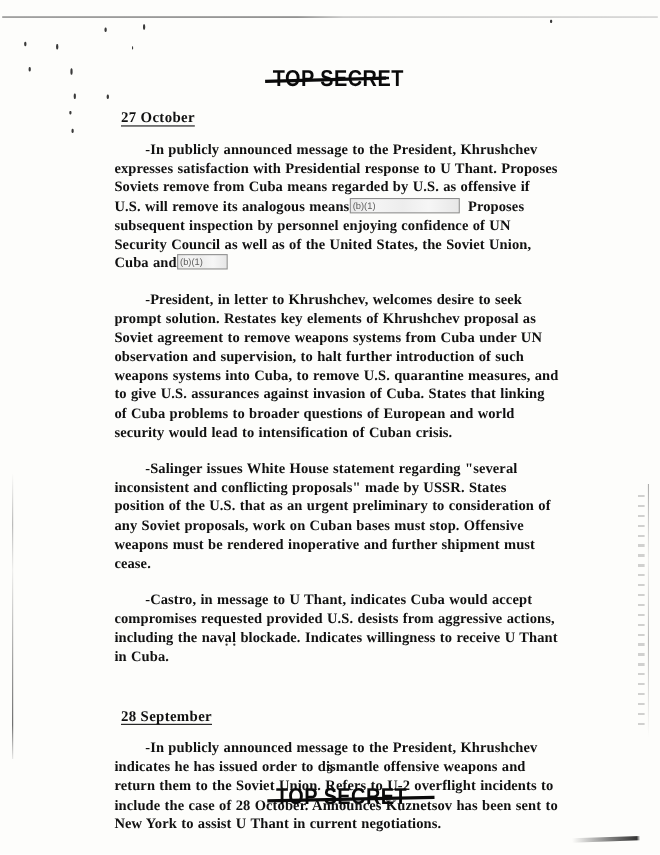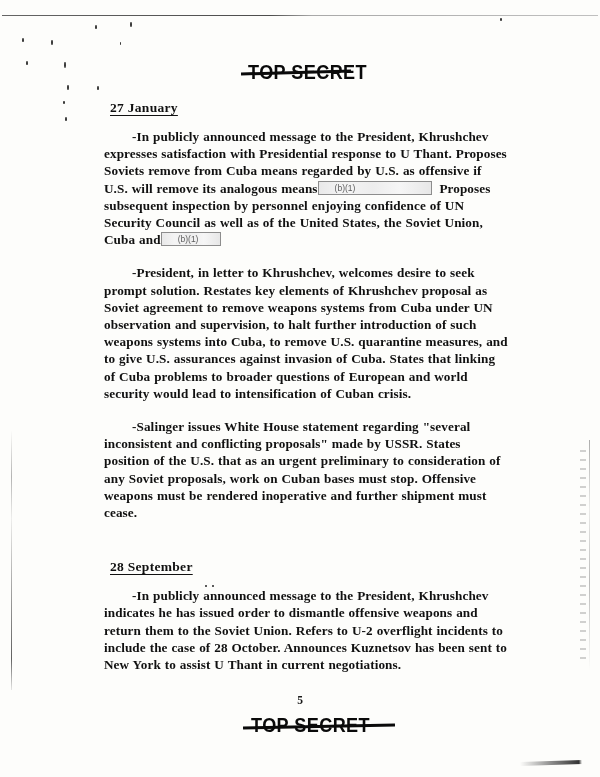--- a/index.html
+++ b/index.html
@@ -149,21 +149,21 @@
     display: inline-block;
     vertical-align: -2px;
     border: 1px solid #8d8d8d;
     background: linear-gradient(to right, #e9e9e9 0%, #f4f4f4 22%, #ededed 48%, #f6f6f6 72%, #e7e7e7 100%);
     font-family: "Liberation Sans", sans-serif;
     font-size: 8.5px;
     font-weight: normal;
     color: #5d5d5d;
     line-height: 11px;
     height: 11px;
-    padding: 1px 2px 0 16px;
+    padding: 1px 2px 0 2px;
     text-indent: 0;
     letter-spacing: 0;
     box-sizing: content-box;
     overflow: hidden;
     text-align: left;
   }
   .redaction-long { width: 94px; }
   .redaction-short { width: 40px; }
 
   
@@ -203,28 +203,29 @@
   <div class="speck" style="left:120px;top:42px;width:1px;height:3px;"></div>
   <div class="speck" style="left:500px;top:18px;width:2px;height:3px;"></div>
   <div class="speck" style="left:205px;top:585px;width:2px;height:2px;"></div>
   <div class="speck" style="left:212px;top:585px;width:2px;height:2px;"></div>
 
   <div class="stamp stamp-top">TOP SECRET</div>
   <div class="strike-top"></div>
 
   <div class="doc-body">
 
-    <div class="date-heading">27 January</div>
+    <div class="date-heading">27 October</div>
 
     <p class="para"><span>-In publicly announced message to the President, Khrushchev expresses satisfaction with Presidential response to U Thant.  Proposes Soviets remove from Cuba means regarded by U.S. as offensive if U.S. will remove its analogous means</span><span class="redaction redaction-long">(b)(1)</span>&nbsp; <span>Proposes subsequent inspection by personnel enjoying confidence of UN Security Council as well as of the United States, the Soviet Union, Cuba and</span><span class="redaction redaction-short">(b)(1)</span></p>
 
     <p class="para">-President, in letter to Khrushchev, welcomes desire to seek prompt solution.  Restates key elements of Khrushchev proposal as Soviet agreement to remove weapons systems from Cuba under UN observation and supervision, to halt further introduction of such weapons systems into Cuba, to remove U.S. quarantine measures, and to give U.S. assurances against invasion of Cuba.  States that linking of Cuba problems to broader questions of European and world security would lead to intensification of Cuban crisis.</p>
 
     <p class="para">-Salinger issues White House statement regarding "several inconsistent and conflicting proposals" made by USSR.  States position of the U.S. that as an urgent preliminary to consideration of any Soviet proposals, work on Cuban bases must stop.  Offensive weapons must be rendered inoperative and further shipment must cease.</p>
 
+    <p class="para">-Castro, in message to U Thant, indicates Cuba would accept compromises requested provided U.S. desists from aggressive actions, including the naval blockade.  Indicates willingness to receive U Thant in Cuba.</p>
 
     <div class="date-heading date-heading-2">28 September</div>
 
     <p class="para">-In publicly announced message to the President, Khrushchev indicates he has issued order to dismantle offensive weapons and return them to the Soviet Union.  Refers to U-2 overflight incidents to include the case of 28 October.  Announces Kuznetsov has been sent to New York to assist U Thant in current negotiations.</p>
 
   </div>
 
   <div class="page-number">5</div>
 
   <div class="stamp stamp-bottom">TOP SECRET</div>

